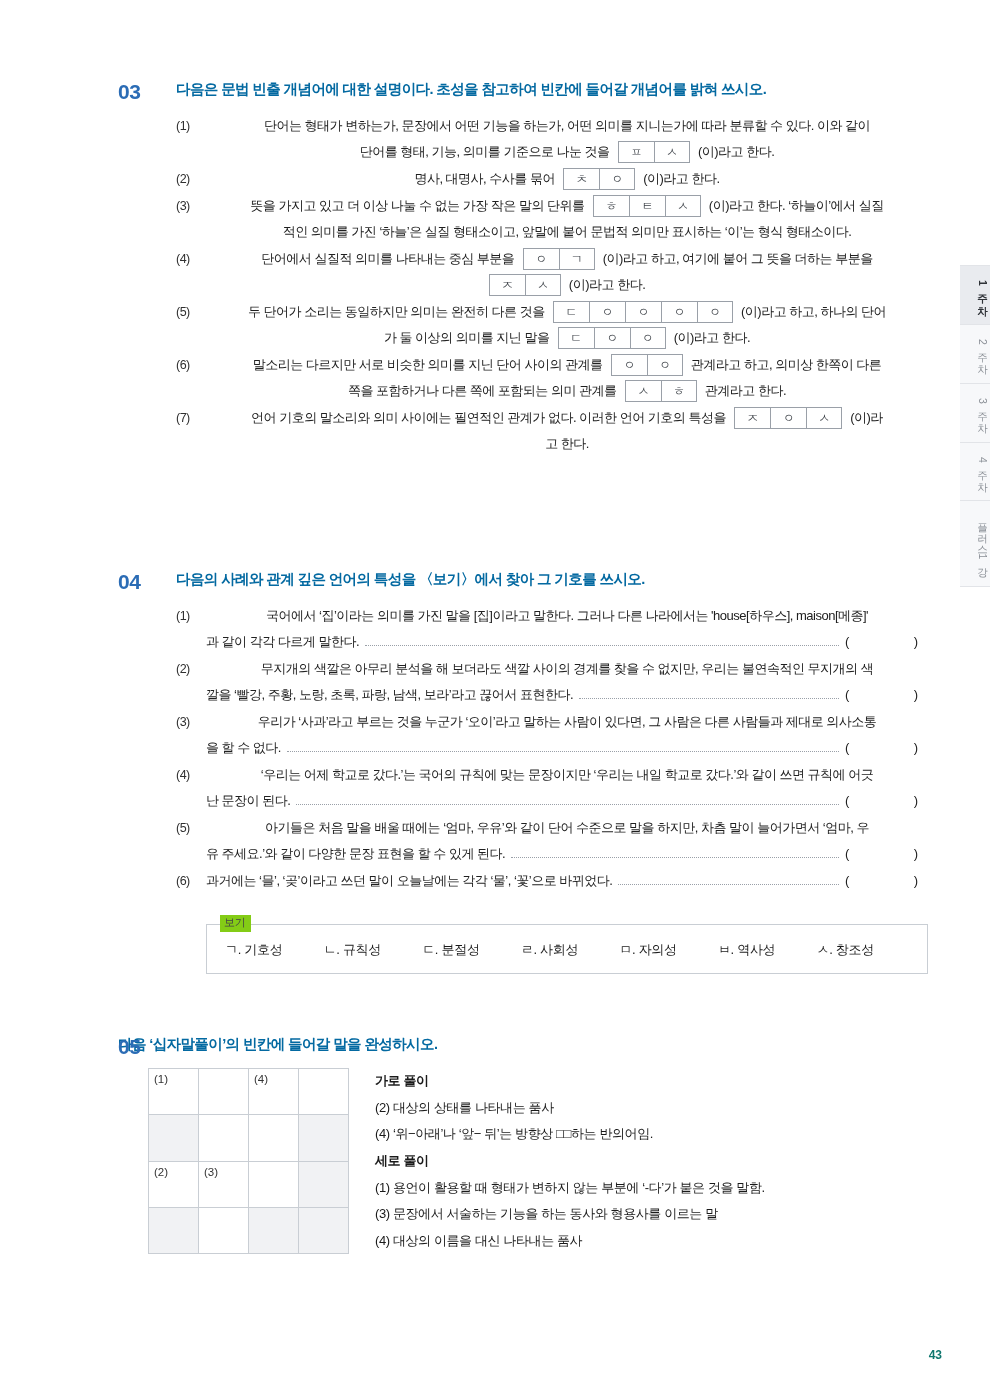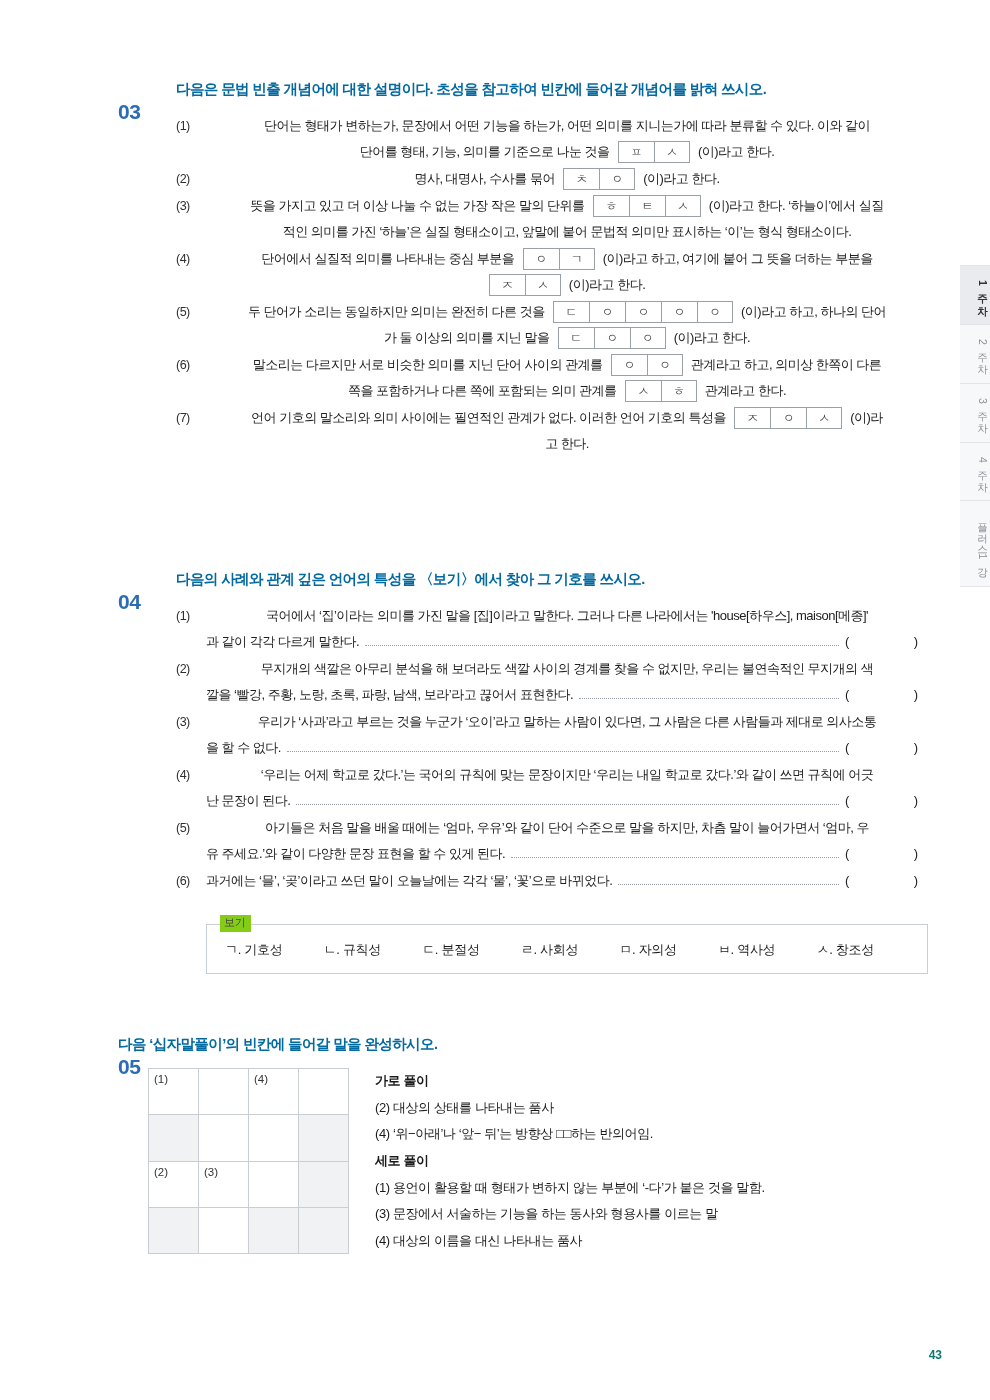--- a/index.html
+++ b/index.html
@@ -49,21 +49,20 @@
 
   
   .qblock { position: absolute; }
   .qnum {
     position: absolute;
     left: 0; top: 0;
     font-size: 21px;
     font-weight: bold;
     color: #2b6cb5;
     letter-spacing: -0.5px;
-    margin-top: 20px;
   }
   .qtitle {
     font-size: 14.5px;
     font-weight: bold;
     color: #0369a1;
     letter-spacing: -0.6px;
   }
   .items { margin-top: 14px; }
   .item {
     display: flex;

